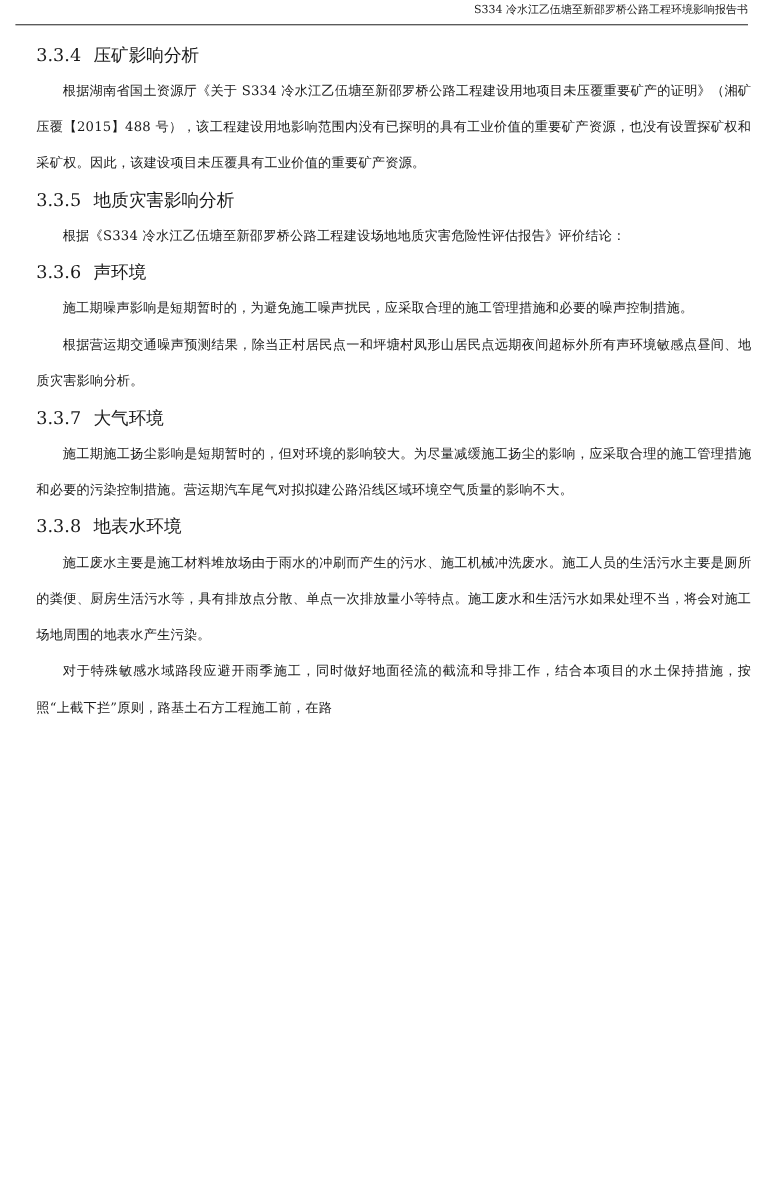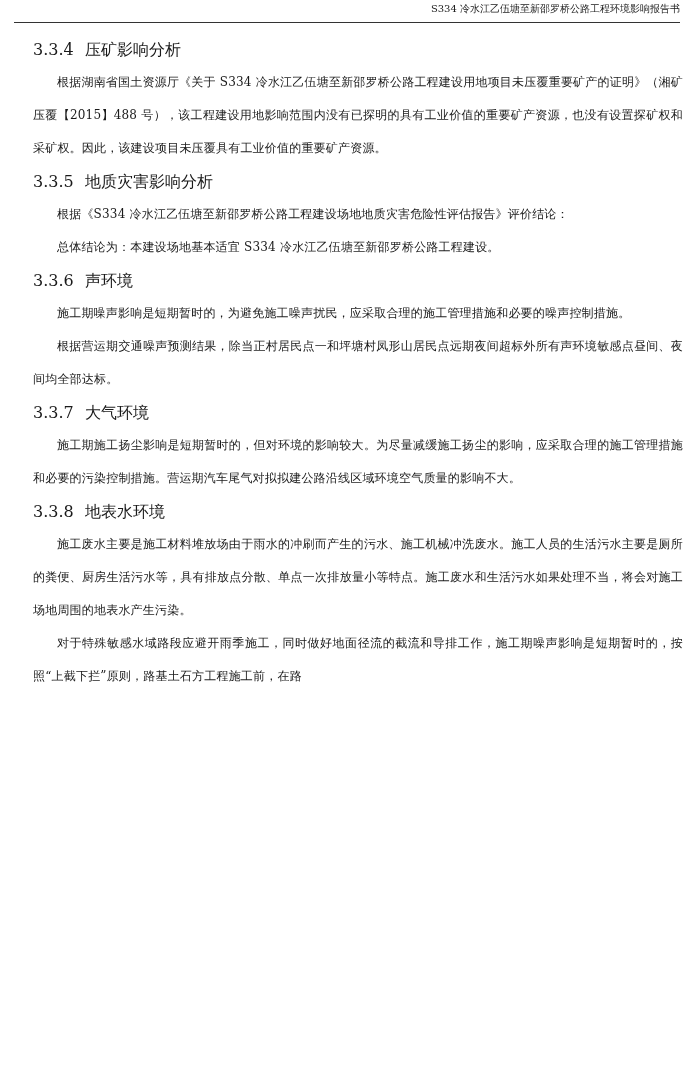--- a/index.html
+++ b/index.html
@@ -44,33 +44,32 @@
 
   <div class="heading">
     <span class="num">3.3.4</span><span>压矿影响分析</span>
   </div>
   <p class="para">根据湖南省国土资源厅《关于 S334 冷水江乙伍塘至新邵罗桥公路工程建设用地项目未压覆重要矿产的证明》（湘矿压覆【2015】488 号），该工程建设用地影响范围内没有已探明的具有工业价值的重要矿产资源，也没有设置探矿权和采矿权。因此，该建设项目未压覆具有工业价值的重要矿产资源。</p>
 
   <div class="heading">
     <span class="num">3.3.5</span><span>地质灾害影响分析</span>
   </div>
   <p class="para">根据《S334 冷水江乙伍塘至新邵罗桥公路工程建设场地地质灾害危险性评估报告》评价结论：</p>
-  <p class="para">总体结论为：本建设场地基本适宜 S334 冷水江乙伍塘至新邵罗桥公路工程建设。</p>
 
   <div class="heading">
     <span class="num">3.3.6</span><span>声环境</span>
   </div>
   <p class="para">施工期噪声影响是短期暂时的，为避免施工噪声扰民，应采取合理的施工管理措施和必要的噪声控制措施。</p>
-  <p class="para">根据营运期交通噪声预测结果，除当正村居民点一和坪塘村凤形山居民点远期夜间超标外所有声环境敏感点昼间、夜间均全部达标。</p>
+  <p class="para">根据营运期交通噪声预测结果，除当正村居民点一和坪塘村凤形山居民点远期夜间超标外所有声环境敏感点昼间、地质灾害影响分析。</p>
 
   <div class="heading">
     <span class="num">3.3.7</span><span>大气环境</span>
   </div>
   <p class="para">施工期施工扬尘影响是短期暂时的，但对环境的影响较大。为尽量减缓施工扬尘的影响，应采取合理的施工管理措施和必要的污染控制措施。营运期汽车尾气对拟拟建公路沿线区域环境空气质量的影响不大。</p>
 
   <div class="heading">
     <span class="num">3.3.8</span><span>地表水环境</span>
   </div>
   <p class="para">施工废水主要是施工材料堆放场由于雨水的冲刷而产生的污水、施工机械冲洗废水。施工人员的生活污水主要是厕所的粪便、厨房生活污水等，具有排放点分散、单点一次排放量小等特点。施工废水和生活污水如果处理不当，将会对施工场地周围的地表水产生污染。</p>
-  <p class="para">对于特殊敏感水域路段应避开雨季施工，同时做好地面径流的截流和导排工作，施工期噪声影响是短期暂时的，按照“上截下拦”原则，路基土石方工程施工前，在路</p>
+  <p class="para">对于特殊敏感水域路段应避开雨季施工，同时做好地面径流的截流和导排工作，结合本项目的水土保持措施，按照“上截下拦”原则，路基土石方工程施工前，在路</p>
 </div>
 
 <div class="page-number">18</div>
 
 </body></html>

